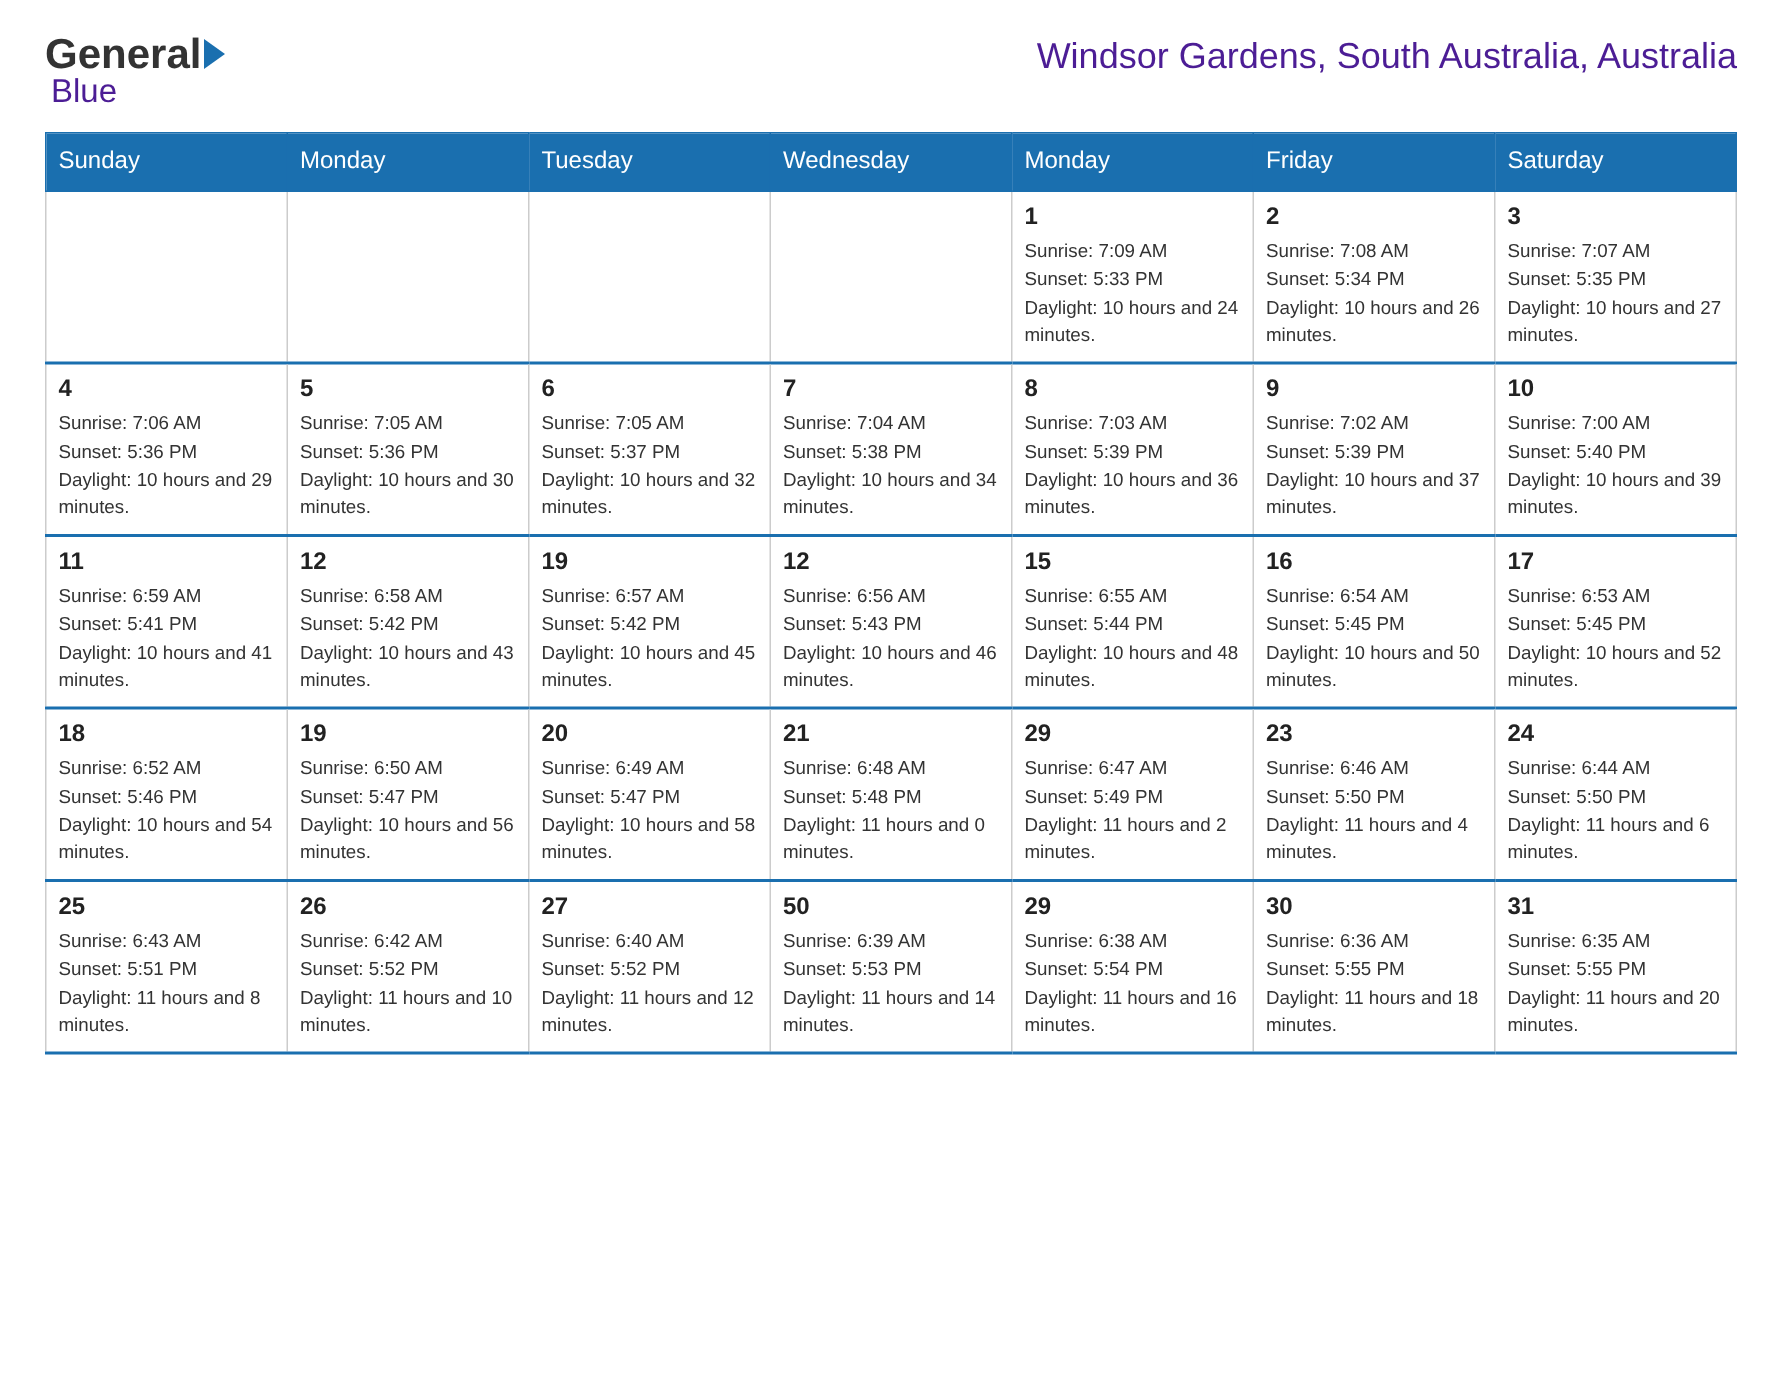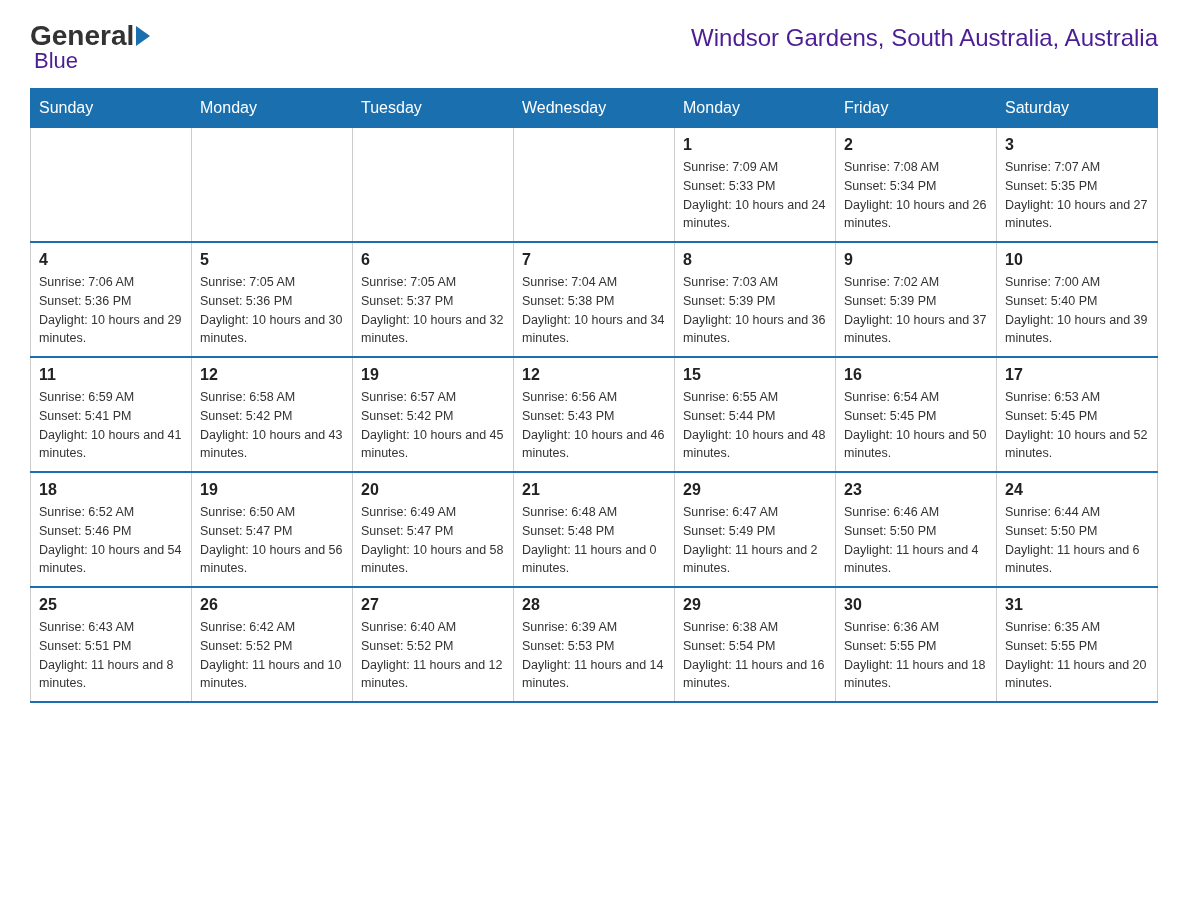--- a/index.html
+++ b/index.html
@@ -243,21 +243,21 @@
         </td>
         <td>
           <div class="day-number">26</div>
           <div class="day-info">Sunrise: 6:42 AM<br>Sunset: 5:52 PM<br>Daylight: 11 hours and 10 minutes.</div>
         </td>
         <td>
           <div class="day-number">27</div>
           <div class="day-info">Sunrise: 6:40 AM<br>Sunset: 5:52 PM<br>Daylight: 11 hours and 12 minutes.</div>
         </td>
         <td>
-          <div class="day-number">28</div>
+          <div class="day-number">50</div>
           <div class="day-info">Sunrise: 6:39 AM<br>Sunset: 5:53 PM<br>Daylight: 11 hours and 14 minutes.</div>
         </td>
         <td>
           <div class="day-number">29</div>
           <div class="day-info">Sunrise: 6:38 AM<br>Sunset: 5:54 PM<br>Daylight: 11 hours and 16 minutes.</div>
         </td>
         <td>
           <div class="day-number">30</div>
           <div class="day-info">Sunrise: 6:36 AM<br>Sunset: 5:55 PM<br>Daylight: 11 hours and 18 minutes.</div>
         </td>

